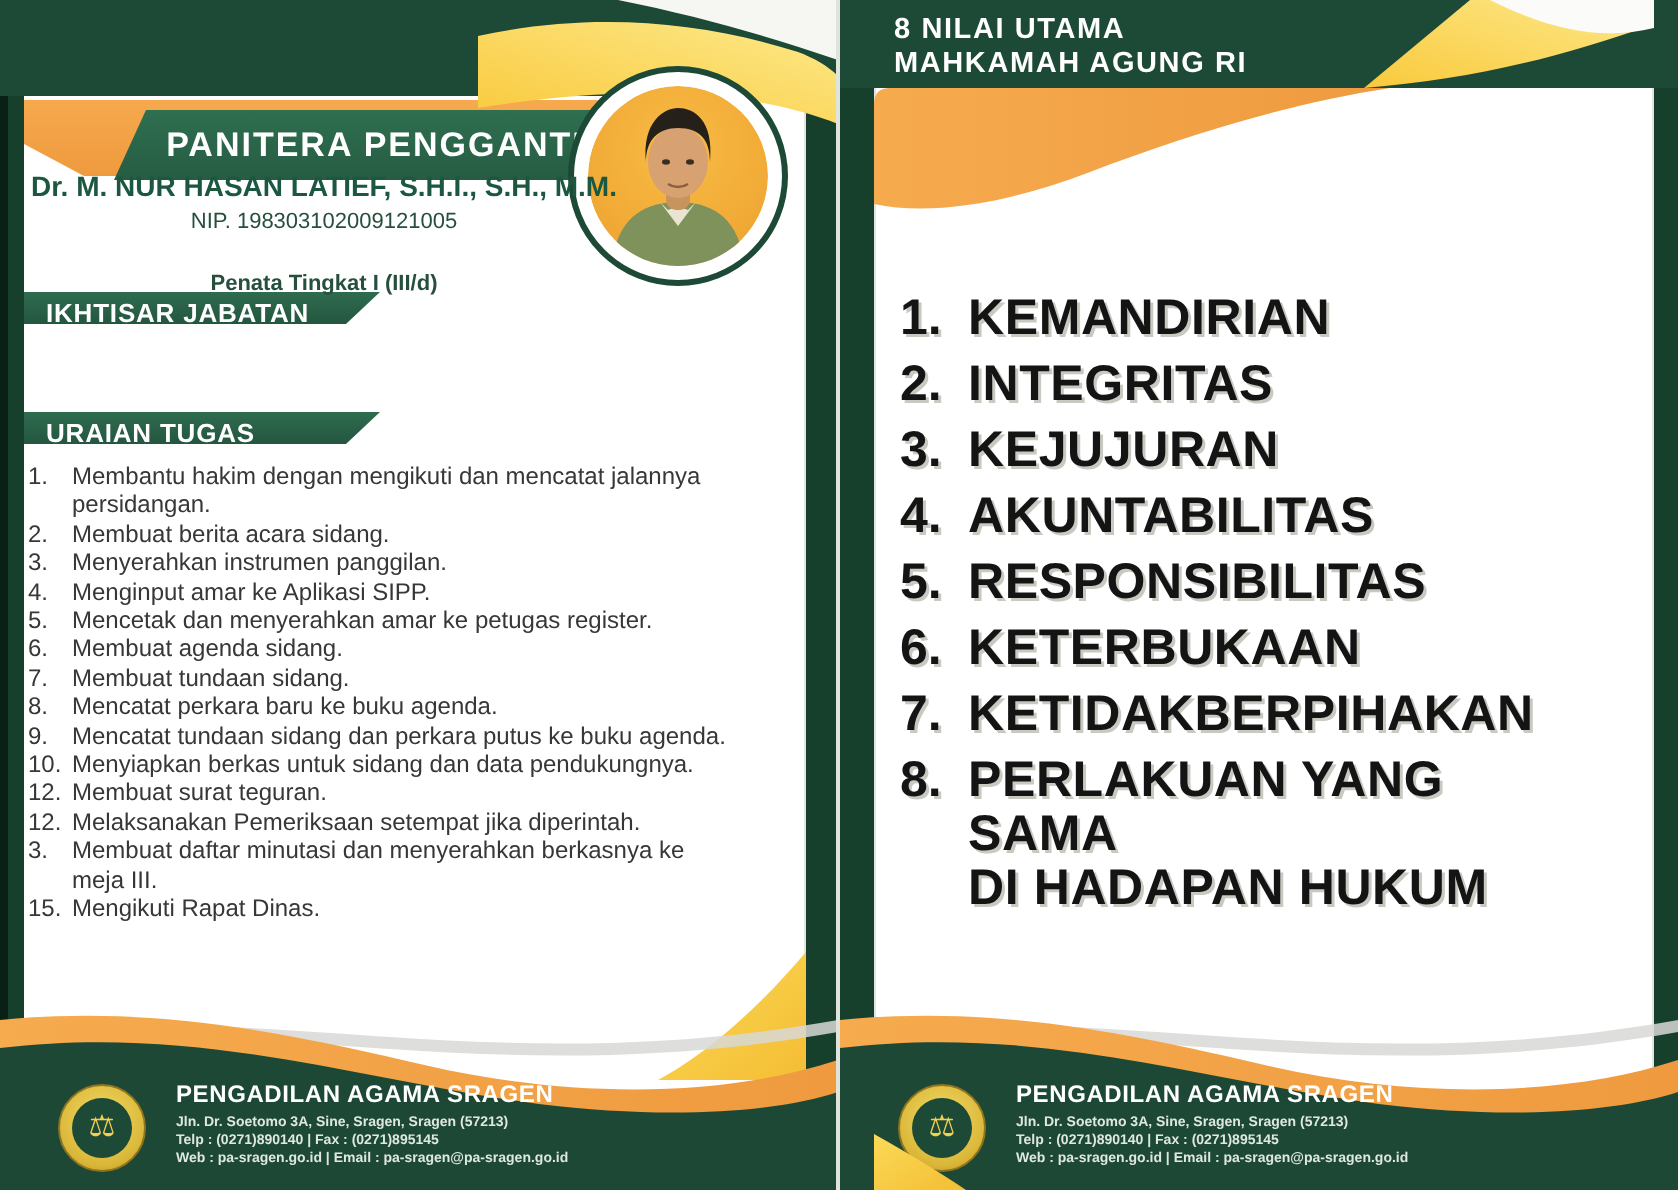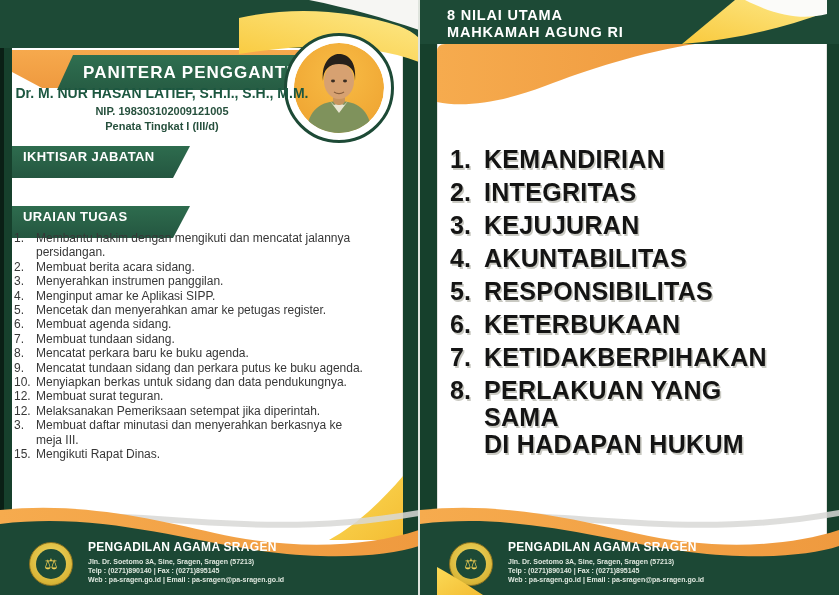--- a/index.html
+++ b/index.html
@@ -35,24 +35,24 @@
     line-height:35px; text-align:center; padding-left:8px; box-sizing:border-box;
   }
   .lp-photo{
     position:absolute; left:284px; top:33px; width:104px; height:104px; z-index:27;
     background:#ffffff; border:3px solid #1d4a36; border-radius:50%;
     box-sizing:content-box;
   }
   .lp-photo-inner{position:absolute; left:7px; top:7px; width:90px; height:90px; border-radius:50%; overflow:hidden;}
   .lp-person{position:absolute; left:12px; top:85px; width:300px; text-align:center; z-index:28;}
   .lp-name{font-size:14px; font-weight:bold; color:#1c5740;}
-  .lp-nip{font-size:11px; font-weight:bold; color:#26503d; margin-top:4px;}
-  .lp-rank{font-size:11px; font-weight:bold; color:#26503d; margin-top:3px;}
+  .lp-nip{font-size:11px; font-weight:normal; color:#26503d; margin-top:4px;}
+  .lp-rank{font-size:11px; font-weight:bold; color:#26503d; margin-top:19px;}
   .banner{
-    position:absolute; left:12px; width:178px; height:32px; z-index:22;
+    position:absolute; left:12px; width:178px; height:16px; z-index:22;
     background:linear-gradient(180deg,#2e6c4e,#245640);
     clip-path:polygon(0 0,100% 0,calc(100% - 17px) 100%,0 100%);
     color:#fff; font-weight:bold; font-size:13px; letter-spacing:.4px;
     line-height:22px; padding-left:11px; box-sizing:border-box;
   }
   .banner-ikhtisar{top:146px;}
   .banner-uraian{top:206px;}
   .lp-paragraph{
     position:absolute; left:14px; top:172px; width:398px; z-index:22;
     font-size:12.5px; line-height:16px; color:#3c3c3c; white-space:pre-line;

